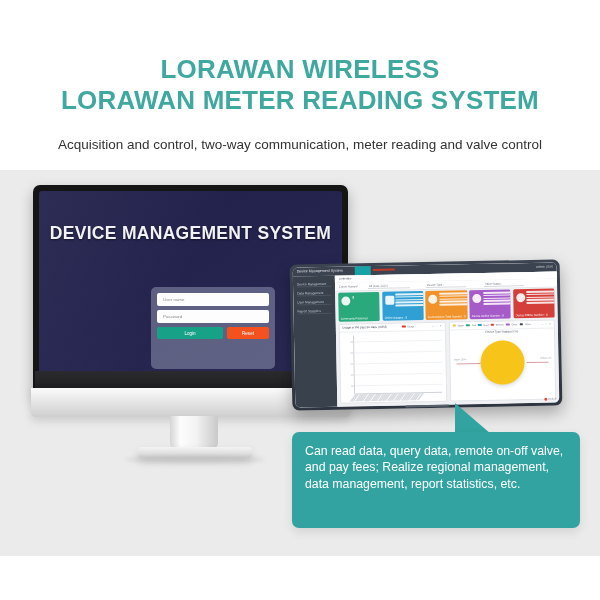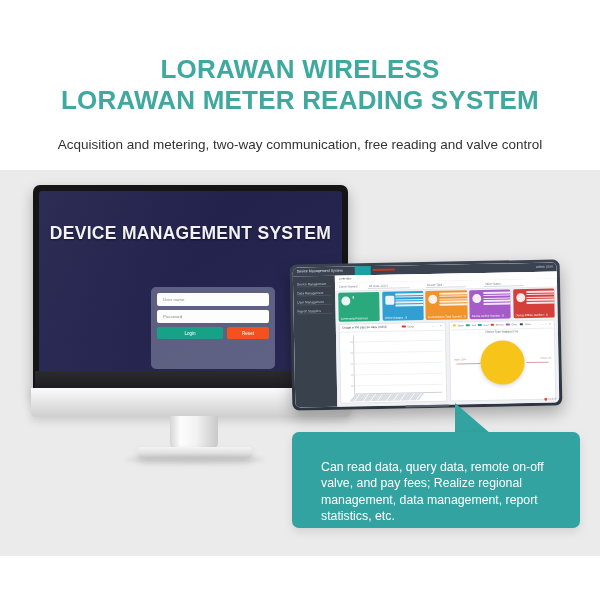--- a/index.html
+++ b/index.html
@@ -135,37 +135,37 @@
   .tb-statusdots span{font-size:2.4px;color:#8a9199;}
   .tab-homebar{position:absolute;left:50%;bottom:1.5px;transform:translateX(-50%);
                width:44px;height:1.6px;border-radius:1px;background:#5a6270;}
 
   
   .callout{position:absolute;left:292px;top:262px;width:288px;height:96px;
            background:#32a3a0;border-radius:7px;box-sizing:border-box;padding:11px 13px 0 13px;
            box-shadow:0 4px 10px rgba(0,0,0,.10);}
   .callout h4{margin:0 0 2px 0;font-size:13px;color:#ffffff;font-weight:bold;
               font-family:"Liberation Sans",sans-serif;}
-  .callout p{margin:16px;font-size:12.3px;line-height:16.4px;color:#ffffff;
+  .callout p{margin:0;font-size:12.3px;line-height:16.4px;color:#ffffff;
              font-family:"Liberation Sans",sans-serif;}
   .callout-tail{position:absolute;left:455px;top:233px;width:0;height:0;
                 border-left:0 solid transparent;border-right:36px solid transparent;
                 border-bottom:31px solid #32a3a0;}
 </style>
 </head>
 <body>
 
 <div id="root">
 
   <div class="header">
     <div class="title">
       <span class="ln">LORAWAN WIRELESS</span>
       <span class="ln">LORAWAN METER READING SYSTEM</span>
     </div>
-    <div class="subtitle">Acquisition and metering, two-way communication, free reading and valve control</div>
+    <div class="subtitle">Acquisition and control, two-way communication, meter reading and valve control</div>
   </div>
 
   <div class="stage">
 
     <div class="monitor">
       <div class="mon-bezel">
         <div class="mon-screen">
           <div class="mon-gloss"></div>
           <div class="mon-title">DEVICE MANAGEMENT SYSTEM</div>
 

